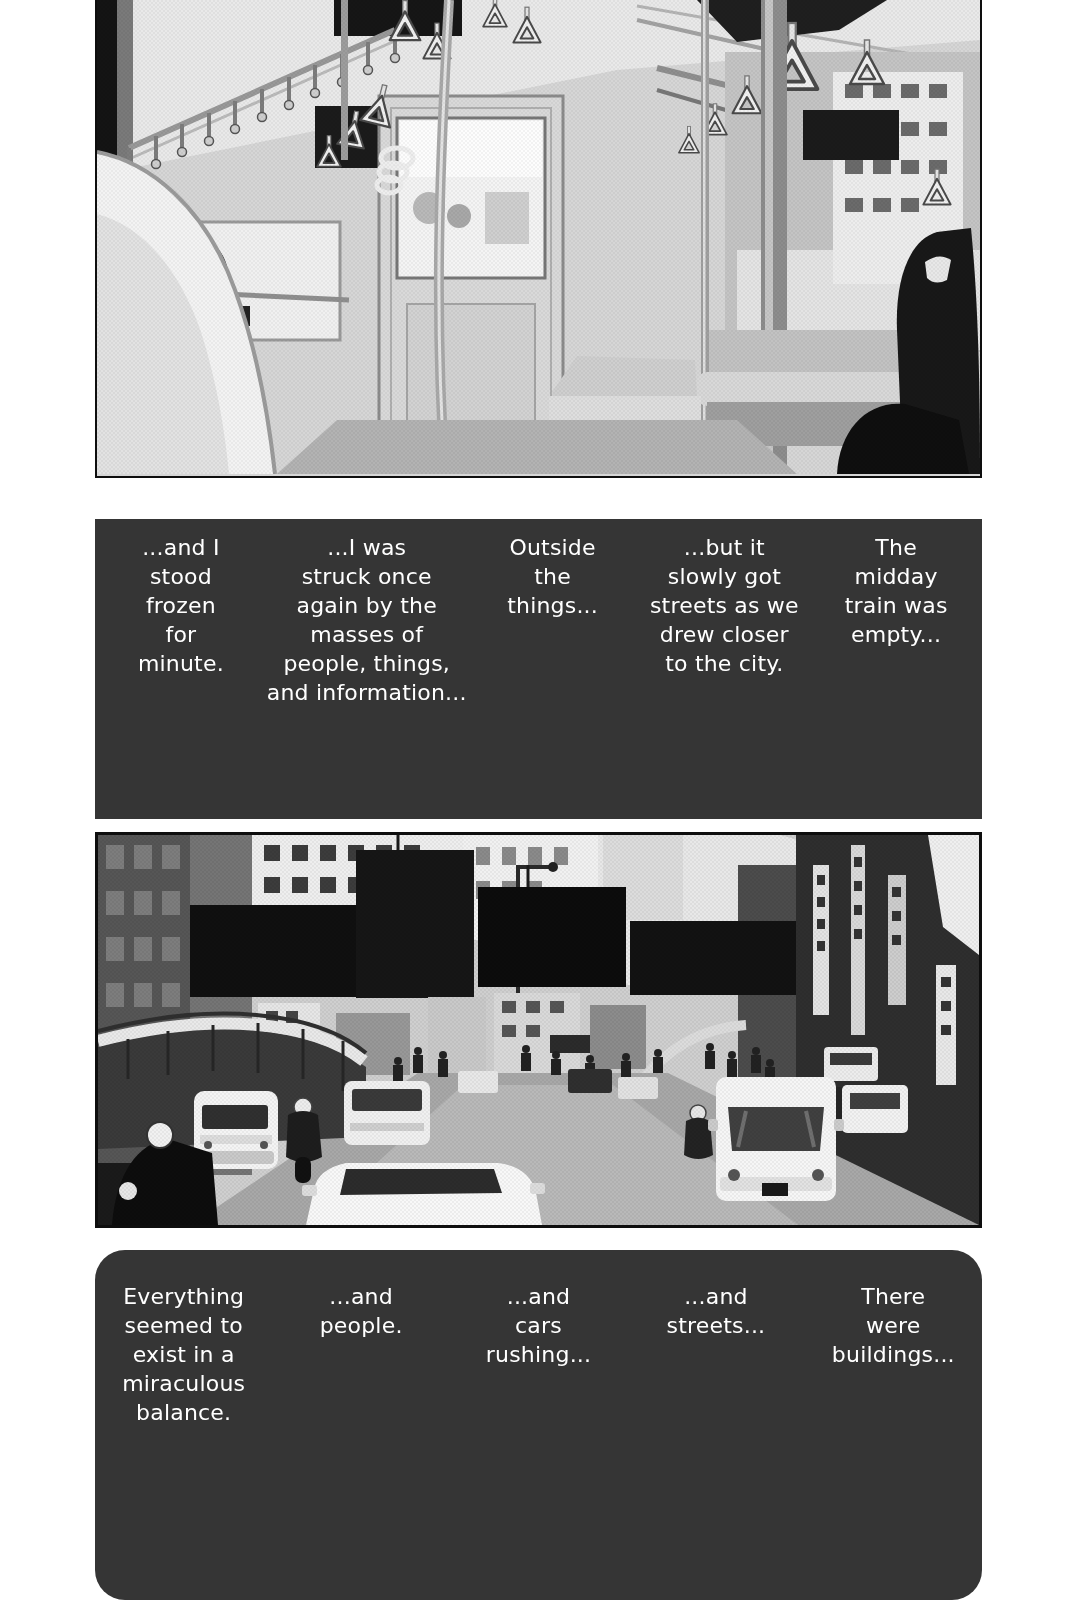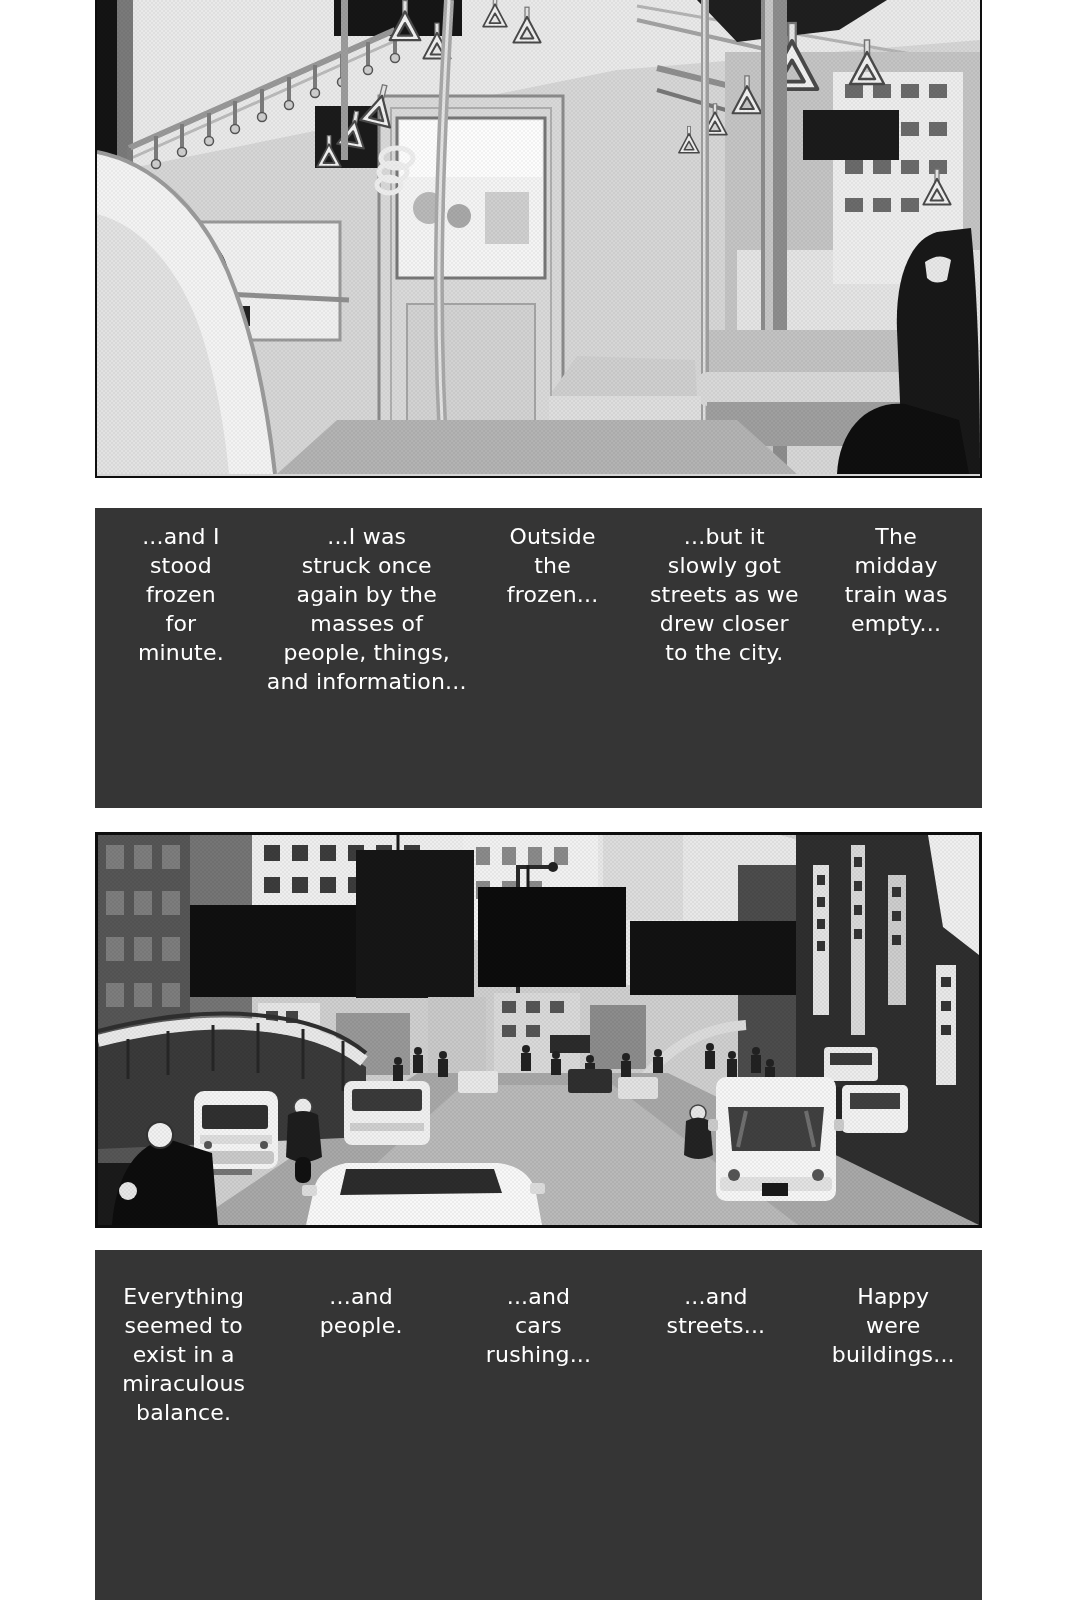--- a/index.html
+++ b/index.html
@@ -3,22 +3,22 @@
 <meta charset="utf-8">
 <style>
   html,body{margin:0;padding:0;background:#ffffff;}
   body{width:1067px;height:1600px;overflow:hidden;}
   .page{position:relative;width:1067px;height:1600px;background:#ffffff;font-family:"DejaVu Sans",sans-serif;}
   .panel{position:absolute;left:95px;width:887px;box-sizing:border-box;}
   .photo-panel{border:2px solid #0e0e0e;overflow:hidden;background:#d6d6d6;}
   #panel-train{top:0;height:478px;border-top:none;}
   #panel-city{top:832px;height:396px;border-width:3px;}
   .caption-panel{background:#353535;}
-  #panel-captions-top{top:508px;height:300px;}
-  #panel-captions-bottom{top:1250px;height:350px;}
+  #panel-captions-top{top:519px;height:300px;}
+  #panel-captions-bottom{top:1250px;height:350px;border-radius:30px;}
   .caption-row{display:flex;width:100%;}
   #panel-captions-top .caption-row{padding-top:14px;}
   #panel-captions-bottom .caption-row{padding-top:32px;}
   .narr{flex:1 1 0;margin:0;color:#ffffff;text-align:center;font-size:22px;line-height:29px;
         letter-spacing:.2px;white-space:pre;font-weight:normal;}
   svg{display:block;}
 </style>
 </head>
 <body>
 
@@ -194,21 +194,21 @@
 for
 minute.</p>
       <p class="narr">...I was
 struck once
 again by the
 masses of
 people, things,
 and information...</p>
       <p class="narr">Outside
 the
-frozen...</p>
+things...</p>
       <p class="narr">...but it
 slowly got
 streets as we
 drew closer
 to the city.</p>
       <p class="narr">The
 midday
 train was
 empty...</p>
     </div>
@@ -459,19 +459,19 @@
 exist in a
 miraculous
 balance.</p>
       <p class="narr">...and
 people.</p>
       <p class="narr">...and
 cars
 rushing...</p>
       <p class="narr">...and
 streets...</p>
-      <p class="narr">Happy
+      <p class="narr">There
 were
 buildings...</p>
     </div>
   </section>
 
 </div>
 
 </body></html>

